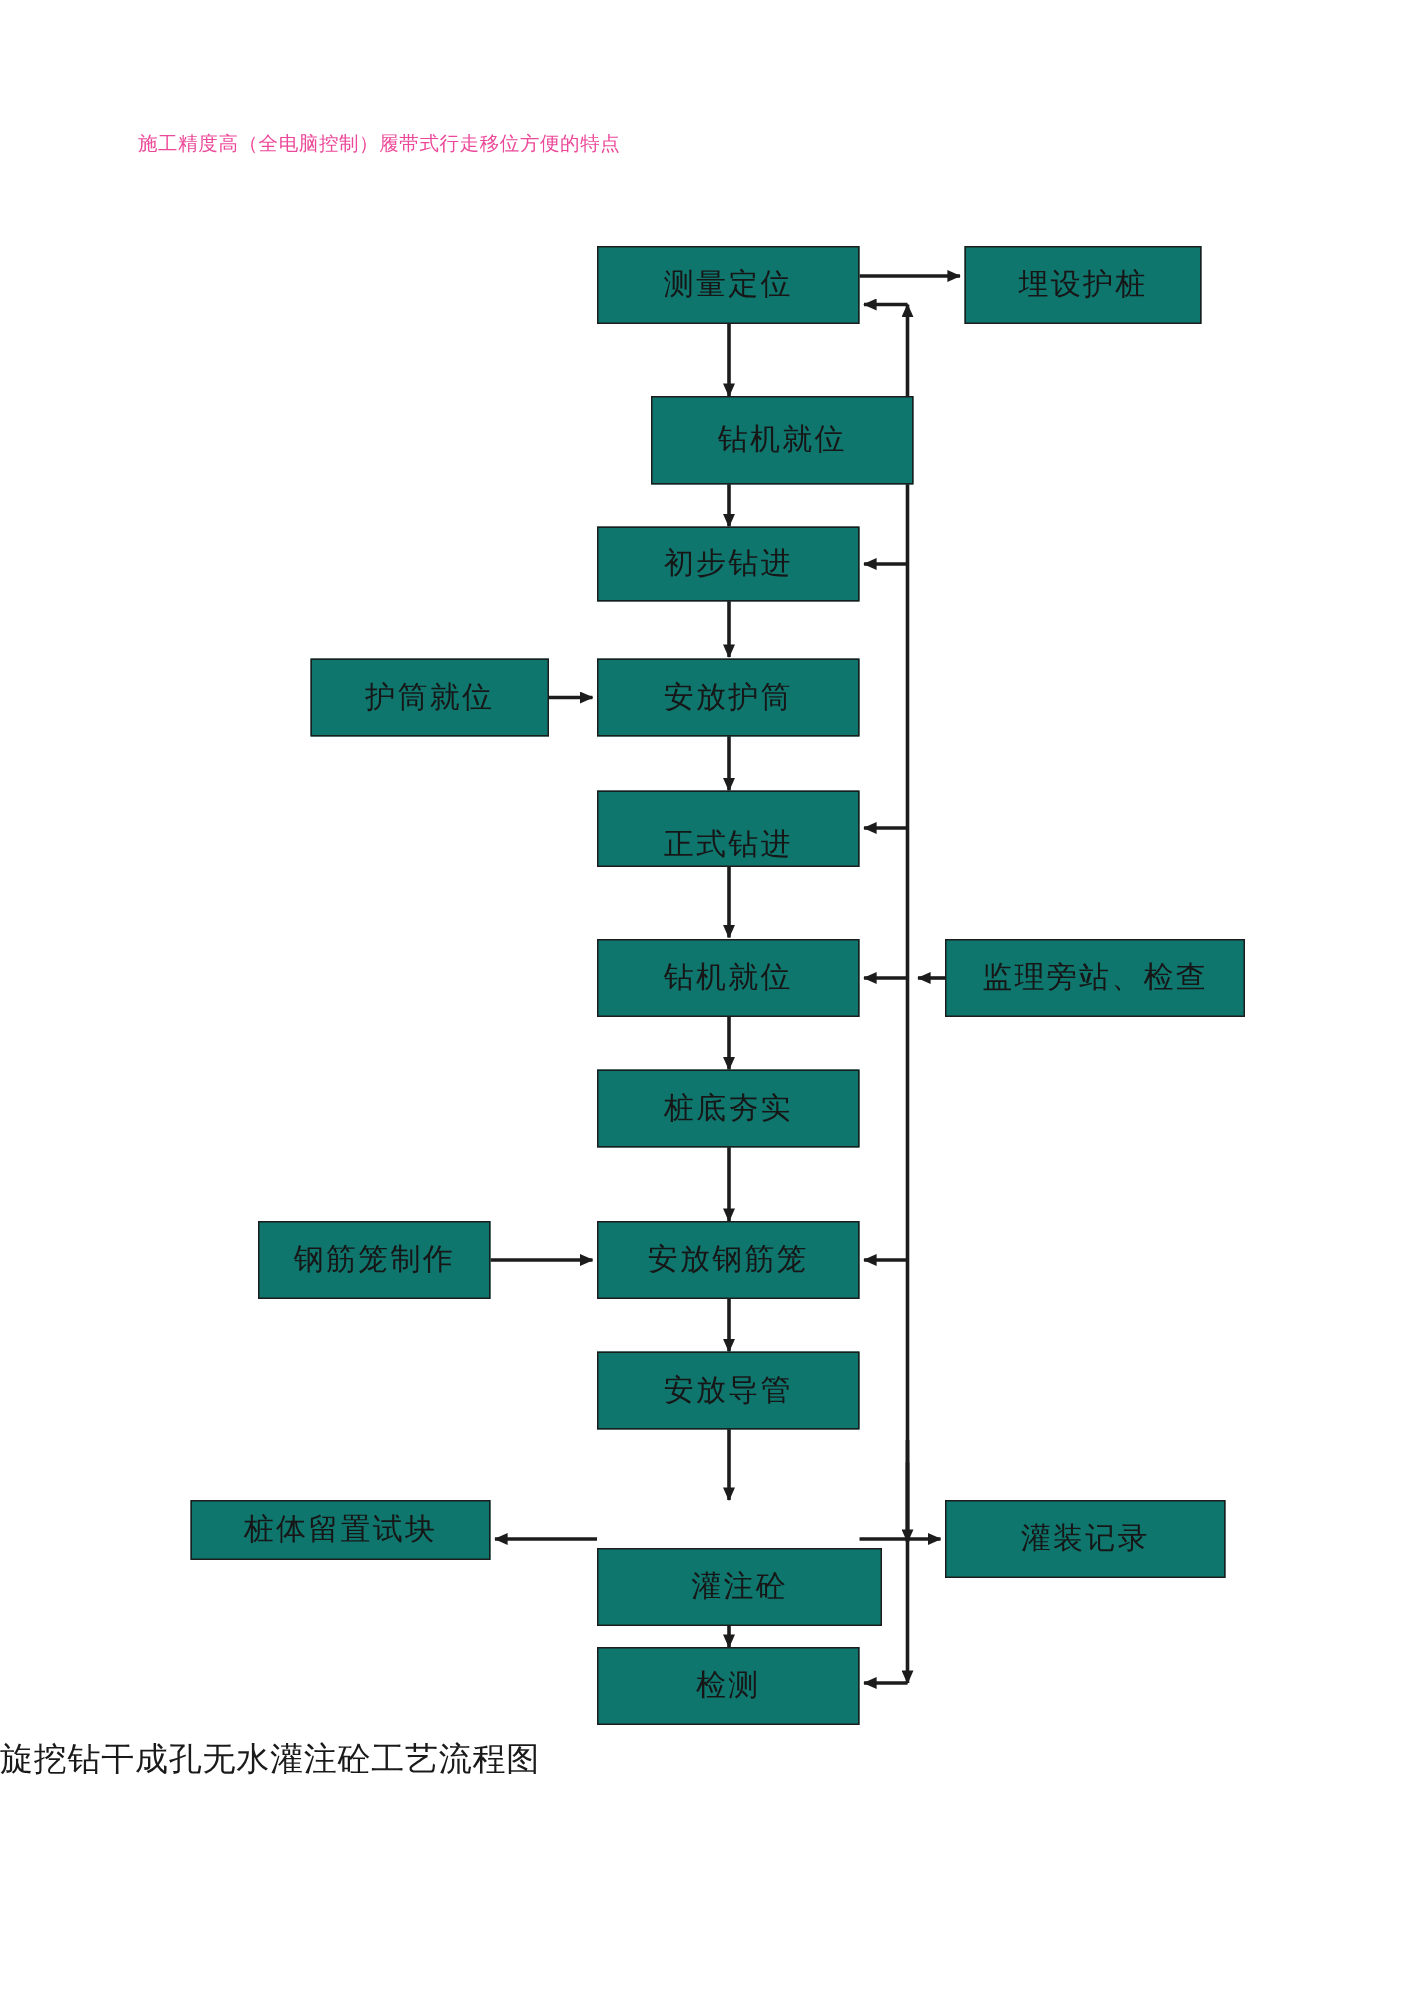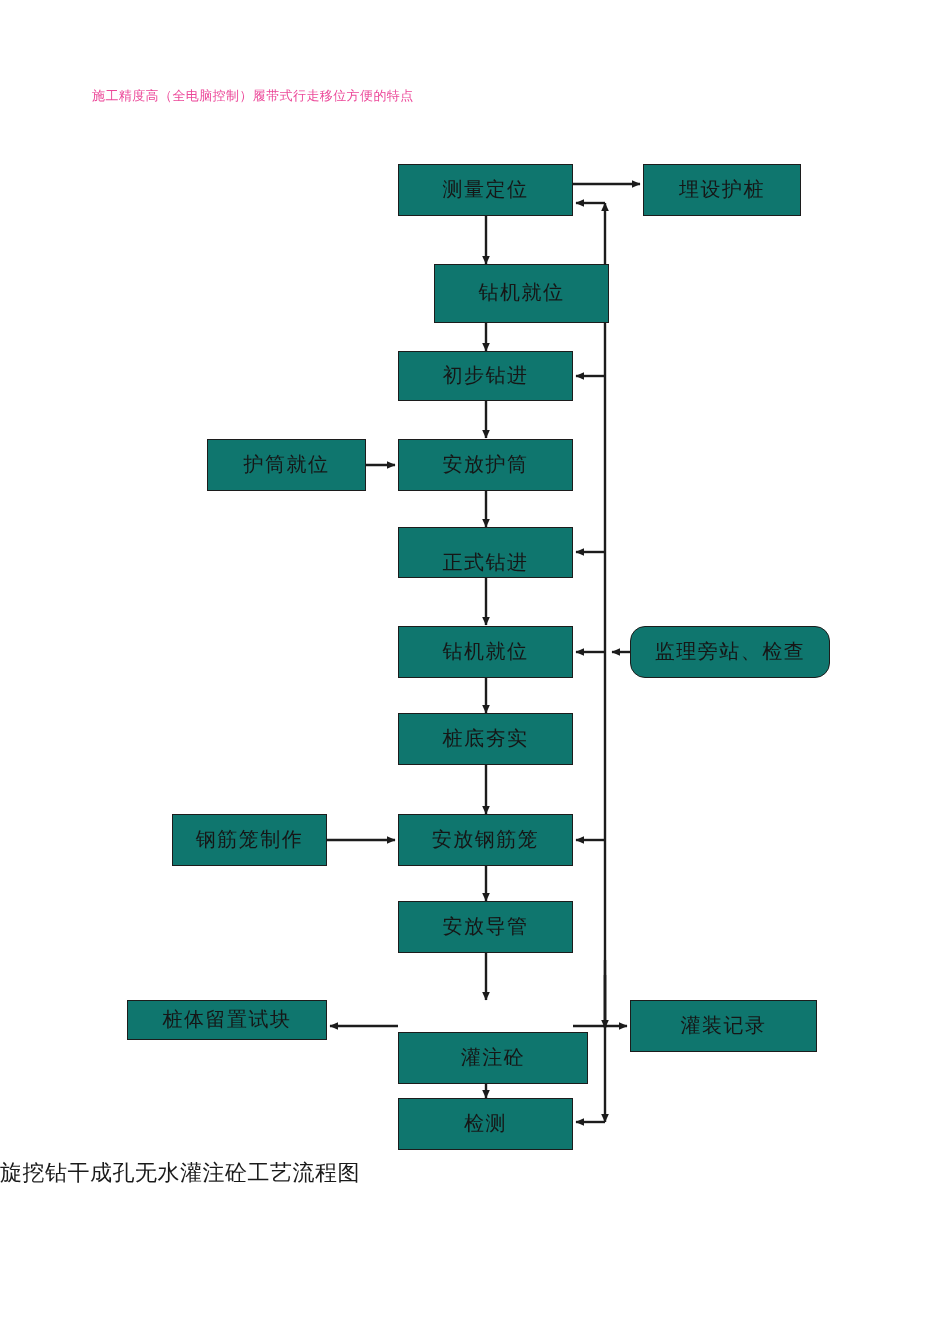--- a/index.html
+++ b/index.html
@@ -172,21 +172,21 @@
   </div>
 
   <div class="node" style="left:398px; top:1098px; width:175px; height:52px;">
     <span class="node-label">检测</span>
   </div>
 
   <div class="node" style="left:643px; top:164px; width:158px; height:52px;font-family:Liberation Serif, serif;">
     <span class="node-label">埋设护桩</span>
   </div>
 
-  <div class="node" style="left:630px; top:626px; width:200px; height:52px;border-radius:15px;">
+  <div class="node" style="left:630px; top:626px; width:200px; height:52px;">
     <span class="node-label">监理旁站、检查</span>
   </div>
 
   <div class="node" style="left:630px; top:1000px; width:187px; height:52px;">
     <span class="node-label">灌装记录</span>
   </div>
 
   <div class="node" style="left:183px; top:439px; width:159px; height:52px;margin-left:24px;">
     <span class="node-label">护筒就位</span>
   </div>

